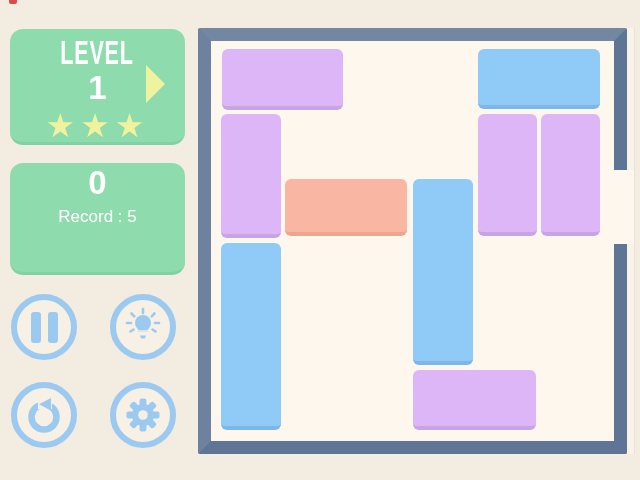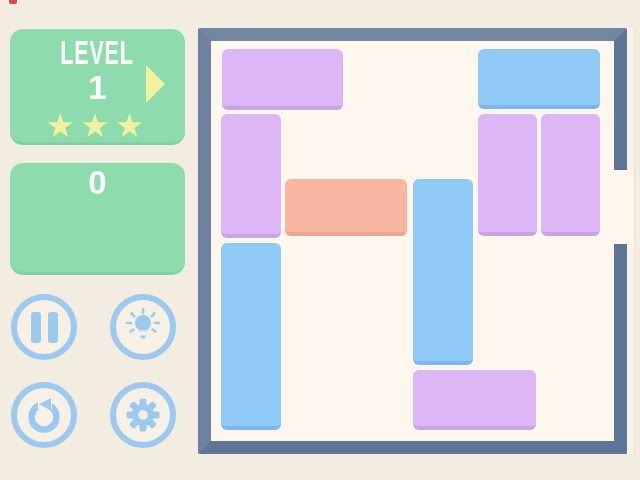--- a/index.html
+++ b/index.html
@@ -68,20 +68,21 @@
 
   <div class="panel panel-level">
     <div class="panel-title"><span class="cond">LEVEL</span></div>
     <div class="panel-value">1</div>
     <div class="level-arrow"></div>
     <div class="stars"><span>★</span><span>★</span><span>★</span></div>
   </div>
 
   <div class="panel panel-moves">
     <div class="panel-value">0</div>
+    <div class="panel-record">Record : 5</div>
   </div>
 
   <div class="round-btn btn-pause">
     <span class="pause-bars">
         <i></i>
         <i></i>
       </span>
   </div>
 
   <div class="round-btn btn-hint">

